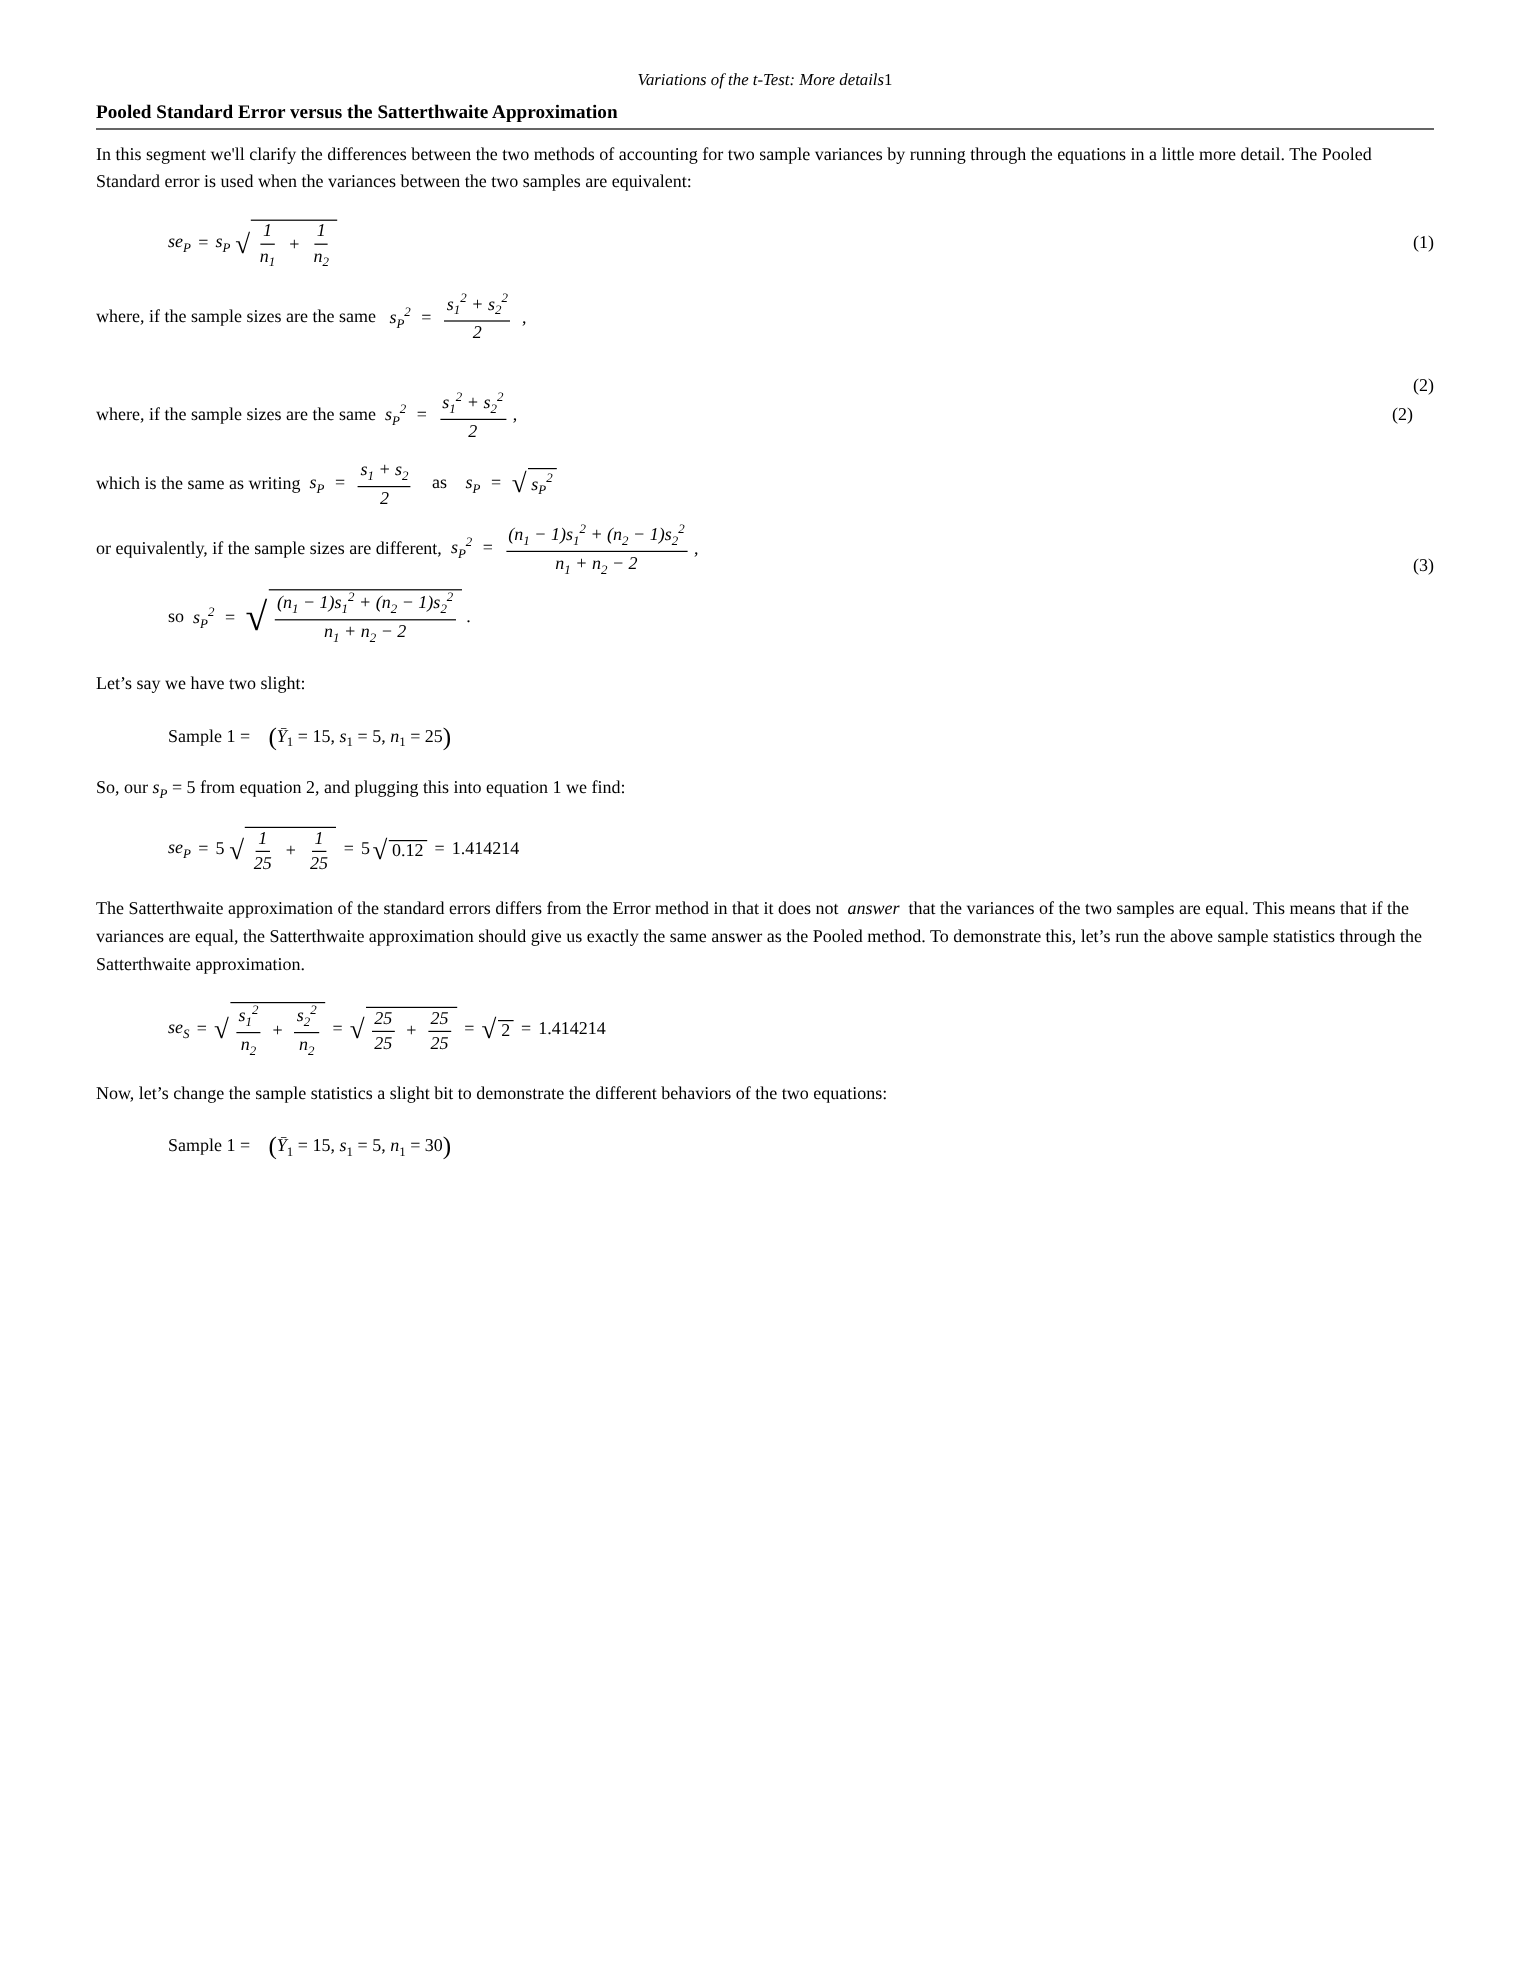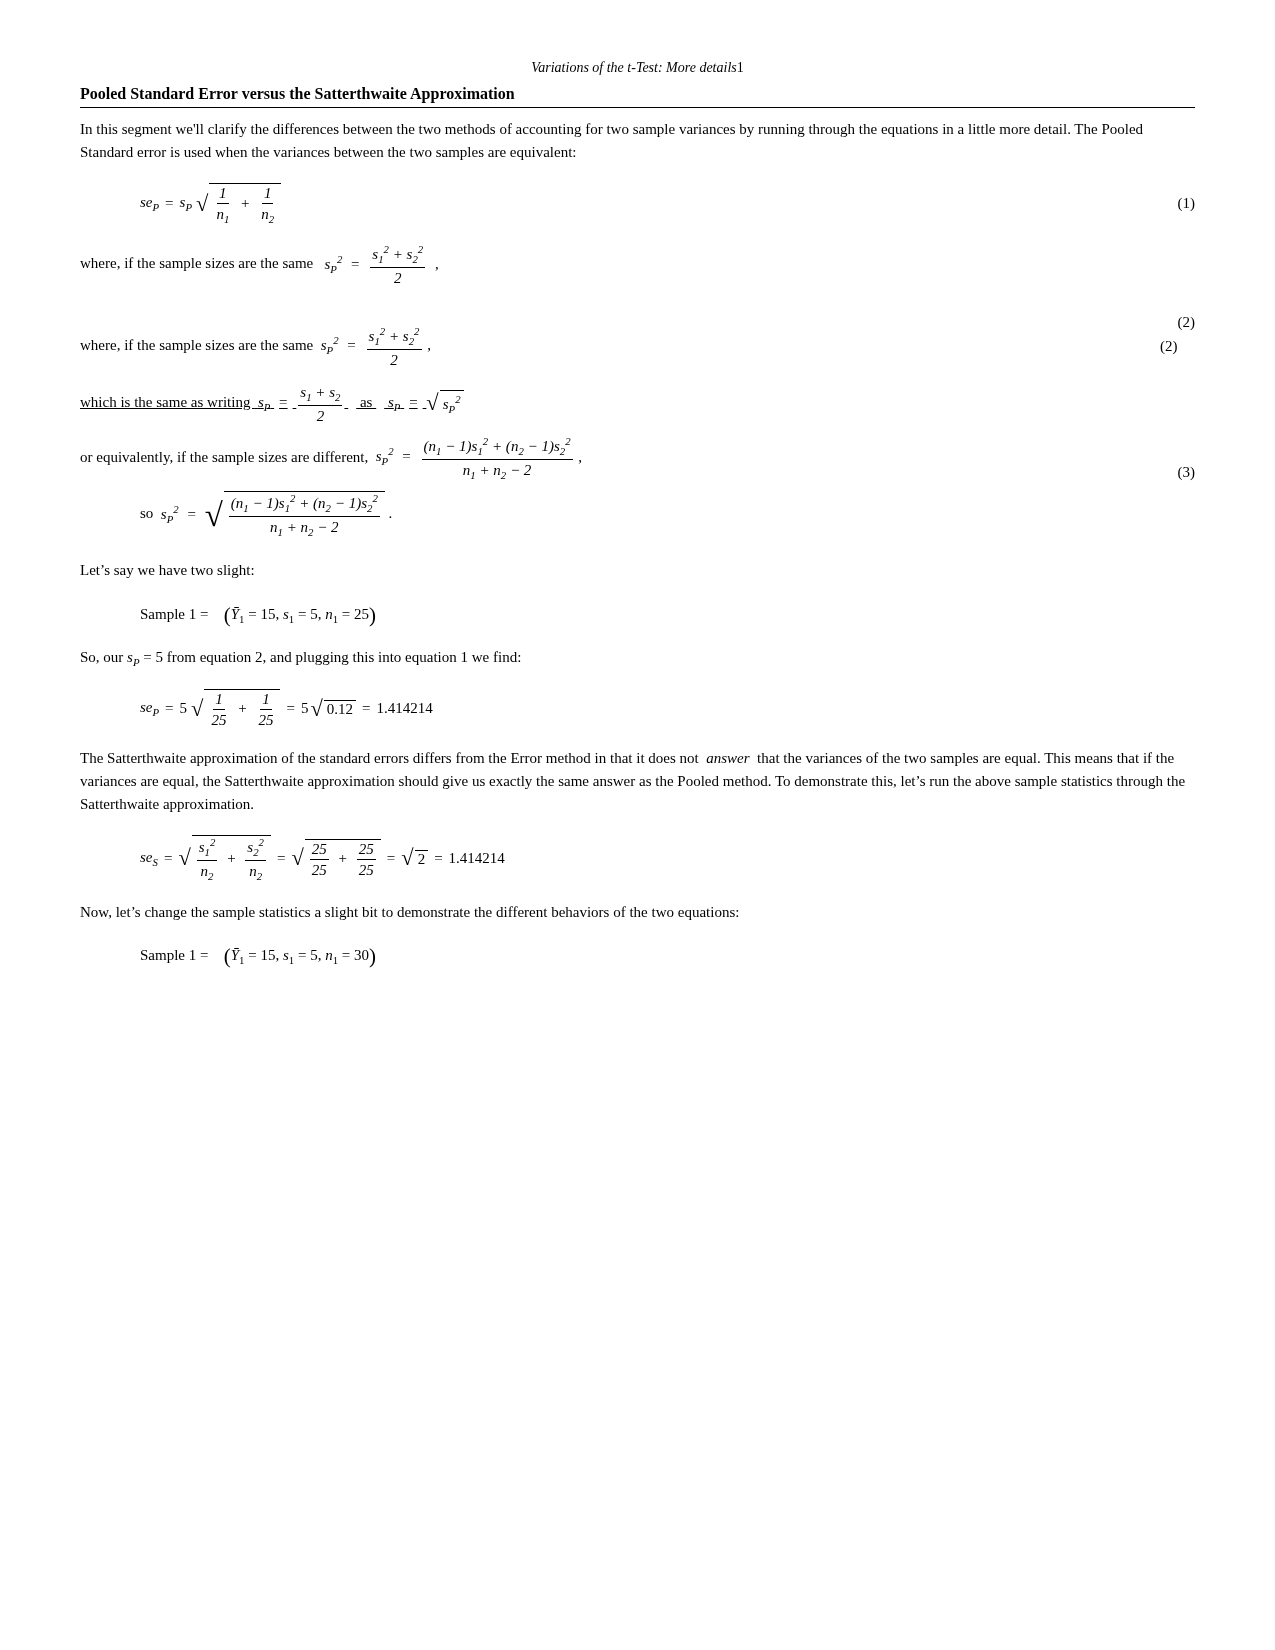--- a/index.html
+++ b/index.html
@@ -155,21 +155,21 @@
     <span style="margin:0 5px;">=</span>
     <span class="frac">
       <span class="num"><span class="italic">s</span><sub>1</sub><sup>2</sup> + <span class="italic">s</span><sub>2</sub><sup>2</sup></span>
       <span class="den">2</span>
     </span>
     <span>,</span>
   </div>
   <div style="width:60px; text-align:right;">(2)</div>
 </div>
 
-<div style="display:flex; align-items:flex-end; margin: 10px 0 0 0; text-decoration: underline;">
+<div style="display:flex; align-items:flex-end; margin: 10px 0 0 0;">
   <div style="flex:1; line-height:1.55;">
     <span>which is the same as writing&nbsp;</span>
     <span class="italic">s<sub>P</sub></span>
     <span style="margin:0 5px;">=</span>
     <span class="frac">
       <span class="num"><span class="italic">s</span><sub>1</sub> + <span class="italic">s</span><sub>2</sub></span>
       <span class="den">2</span>
     </span>
     <span style="margin: 0 8px;">&nbsp;as&nbsp;</span>
     <span class="italic">s<sub>P</sub></span>

